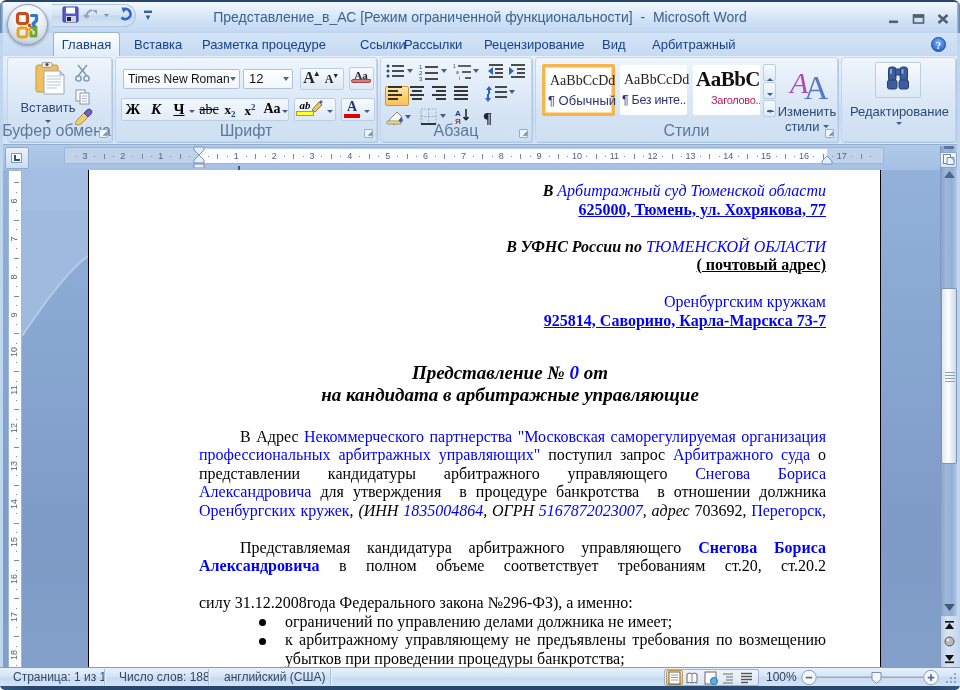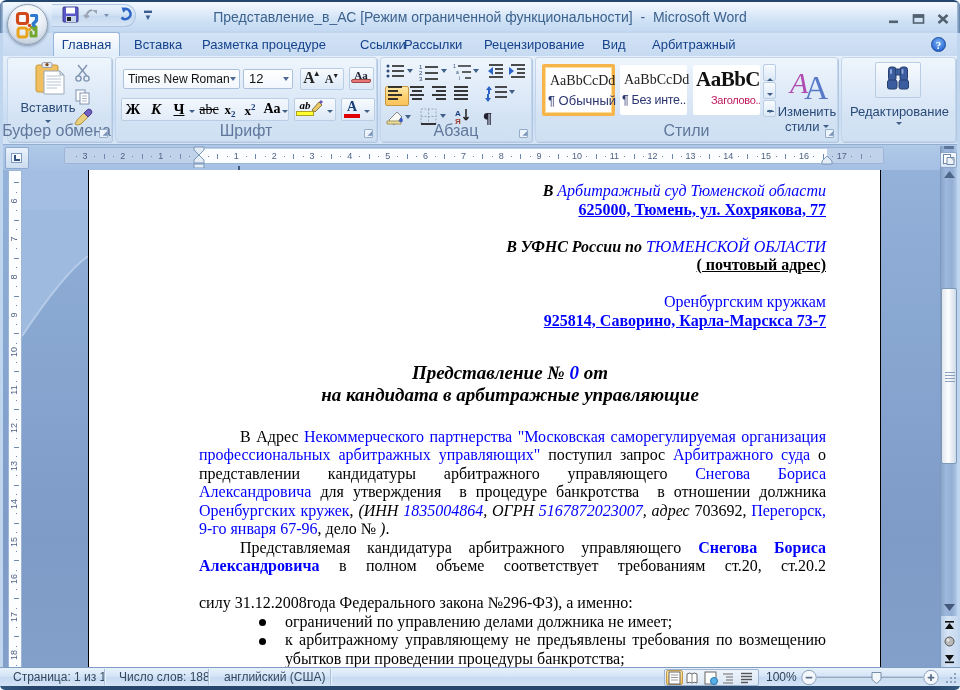--- a/index.html
+++ b/index.html
@@ -530,21 +530,20 @@
       <div class="doc line r" style="top:92.5px;"><span class="b i">В УФНС России по </span><span class="blue i">ТЮМЕНСКОЙ ОБЛАСТИ</span></div>
       <div class="doc line r" style="top:148px;"><span class="blue">Оренбургским кружкам</span></div>
       <div class="doc line r" style="top:166.5px;"><span class="blue b u">925814, Саворино, Карла-Марскса 73-7</span></div>
       <div class="doc line c b i" style="top:217px;left:194px;width:632px;font-size:19px;line-height:22px;">Представление № <span class="blue">0</span> от</div>
       <div class="doc line c b i" style="top:239px;left:194px;width:632px;font-size:19px;line-height:22px;">на кандидата в арбитражные управляющие</div>
       <div class="doc line j" style="top:282.5px;left:240px;width:586px;">В Адрес <span class="blue">Некоммерческого партнерства "Московская саморегулируемая организация</span></div>
       <div class="doc line j" style="top:301px;"><span class="blue">профессиональных арбитражных управляющих"</span> поступил запрос <span class="blue">Арбитражного суда</span> о</div>
       <div class="doc line j" style="top:319.5px;">представлении кандидатуры арбитражного управляющего <span class="blue">Снегова Бориса</span></div>
       <div class="doc line j" style="top:338px;"><span class="blue">Александровича</span> для утверждения&nbsp; в процедуре банкротства&nbsp; в отношении должника</div>
       <div class="doc line j" style="top:356.5px;"><span class="blue">Оренбургских кружек</span>, <span class="i">(ИНН <span class="blue">1835004864</span>, ОГРН <span class="blue">5167872023007</span>, адрес</span> 703692, <span class="blue">Перегорск,</span></div>
-      <div class="doc line" style="top:375px;"><span class="blue">9-го января 67-96</span>, дело № <span class="i">)</span>.</div>
       <div class="doc line j" style="top:393.5px;left:240px;width:586px;">Представляемая кандидатура арбитражного управляющего <span class="blue b">Снегова Бориса</span></div>
       <div class="doc line j" style="top:412px;"><span class="blue b">Александровича</span> в полном объеме соответствует требованиям ст.20, ст.20.2</div>
       <div class="doc line" style="top:449px;">силу 31.12.2008года Федерального закона №296-ФЗ), а именно:</div>
       <div class="abs" style="left:259px;top:474px;width:7px;height:7px;border-radius:50%;background:#000;"></div>
       <div class="doc abs" style="left:285px;top:467.5px;width:541px;font-size:16px;line-height:18.5px;">ограничений по управлению делами должника не имеет;</div>
       <div class="abs" style="left:259px;top:492.5px;width:7px;height:7px;border-radius:50%;background:#000;"></div>
       <div class="doc abs j" style="left:285px;top:486px;width:541px;font-size:16px;line-height:18.5px;font-family:'Liberation Serif',serif;">к арбитражному управляющему не предъявлены требования по возмещению</div>
       <div class="doc abs" style="left:285px;top:504.5px;width:541px;font-size:16px;line-height:18.5px;">убытков при проведении процедуры банкротства;</div>
     </div>
   </div>

